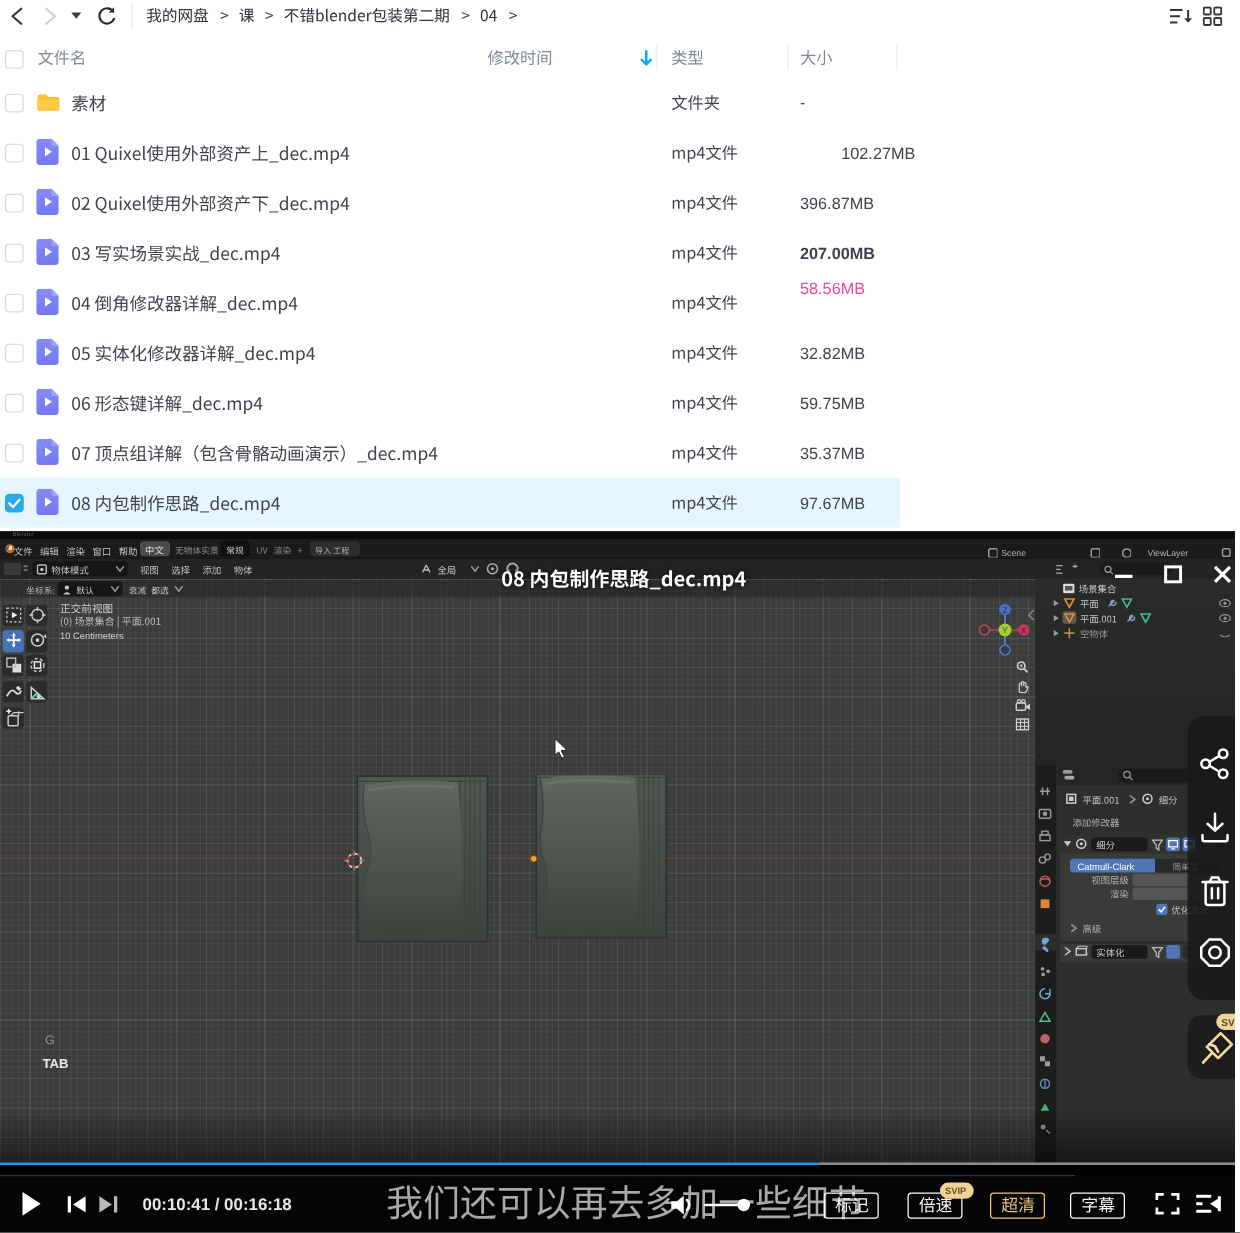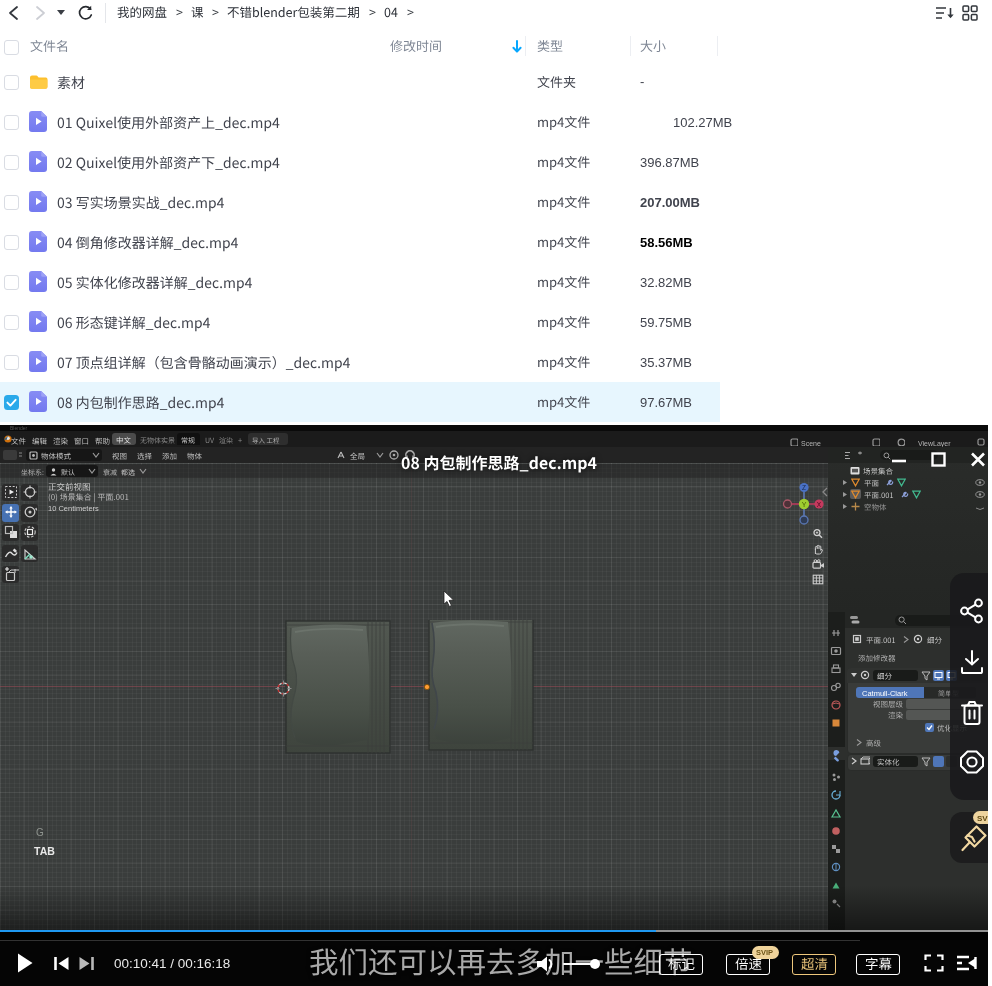--- a/index.html
+++ b/index.html
@@ -509,21 +509,21 @@
   </svg>
 <svg class="t" style="left:537px;top:247px;" fill="#40434d">
     <g transform="scale(0.01300)">
       <use href="#g51" x="0"></use>
       <use href="#g52" x="926"></use>
       <use href="#g20" x="1546"></use>
       <use href="#g21" x="2101"></use>
       <use href="#g22" x="3101"></use>
     </g>
   </svg>
-<div class="L" style="left:640px;top:236px;font-size:13px;color:#000000;font-weight:700;">58.56MB</div>
+<div class="L" style="left:640px;top:224px;font-size:13px;color:#ec4899;font-weight:400;">58.56MB</div>
 <div class="cb" style="left:4px;top:275px"></div>
 <svg style="position:absolute;left:29px;top:271px" width="18" height="21" viewBox="0 0 18 21">
     <defs>
       <linearGradient id="mg" x1="0" y1="0" x2="0" y2="1">
         <stop offset="0" stop-color="#878cf4"></stop>
         <stop offset="1" stop-color="#7379ef"></stop>
       </linearGradient>
     </defs>
     <path d="M0 3 Q0 0 3 0 L12.2 0 L18 5.8 L18 18 Q18 21 15 21 L3 21 Q0 21 0 18 Z" fill="url(#mg)"></path>
     <path d="M12.2 0 L18 5.8 L13.7 5.8 Q12.2 5.8 12.2 4.3 Z" fill="#9da1f6"></path>
@@ -1425,21 +1425,21 @@
       <path d="M2 1.5 L16.5 11 L2 20.5 Z" fill="#fff"></path>
     </svg>
     <svg style="position:absolute;left:53px;top:531px" width="17" height="15" viewBox="0 0 17 15">
       <path d="M2.5 1 V14" stroke="#fff" stroke-width="2.6"></path>
       <path d="M15.5 1 L5.5 7.5 L15.5 14 Z" fill="#fff"></path>
     </svg>
     <svg style="position:absolute;left:78px;top:531px" width="17" height="15" viewBox="0 0 17 15">
       <path d="M1.5 1 L11.5 7.5 L1.5 14 Z" fill="#b9b9b9"></path>
       <path d="M14.5 1 V14" stroke="#b9b9b9" stroke-width="2.6"></path>
     </svg>
-    <div class="L" style="left:114px;top:532px;font-size:13.5px;color:#e8e8e8;font-weight:400;text-align:center;">00:10:41 / 00:16:18</div>
+    <div class="L" style="left:114px;top:532px;font-size:13.5px;color:#e8e8e8;font-weight:700;text-align:center;">00:10:41 / 00:16:18</div>
     <svg class="t" style="left:309.2px;top:548px;filter:drop-shadow(0 1px 2px rgba(0,0,0,0.9))" fill="#a9a9a9">
       <g transform="scale(0.02950)">
         <use href="#g0" x="0"></use>
         <use href="#g173" x="1000"></use>
         <use href="#g174" x="2000"></use>
         <use href="#g175" x="3000"></use>
         <use href="#g176" x="4000"></use>
         <use href="#g177" x="5000"></use>
         <use href="#g178" x="6000"></use>
         <use href="#g179" x="7000"></use>

